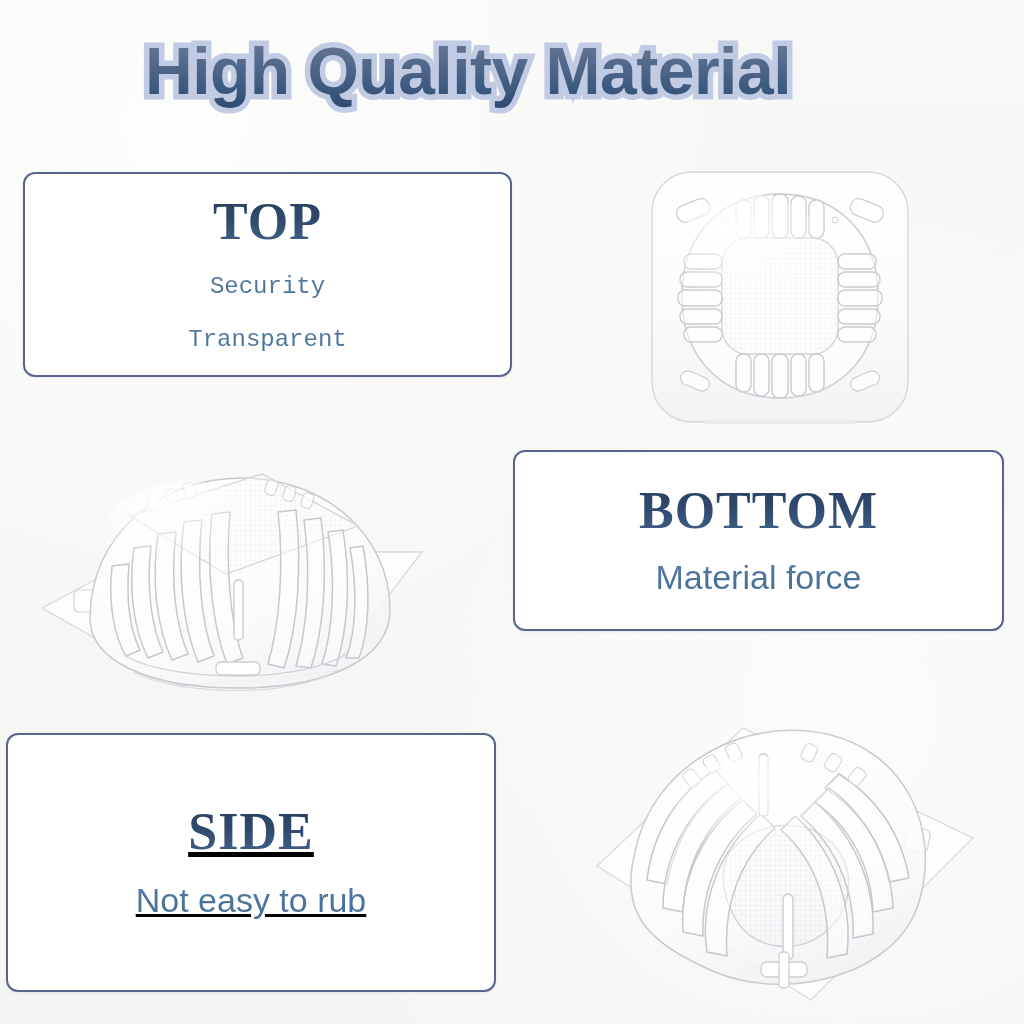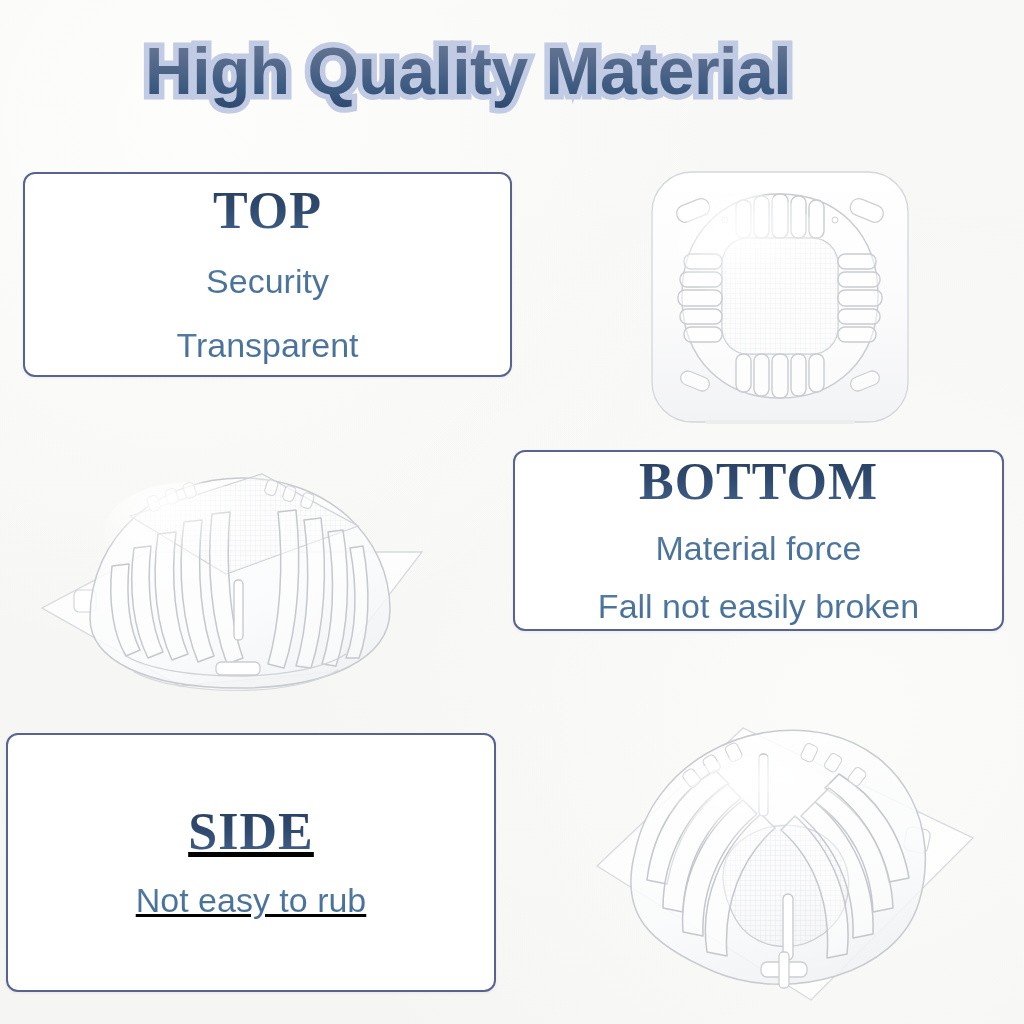--- a/index.html
+++ b/index.html
@@ -68,21 +68,21 @@
     font-family:"Liberation Sans",sans-serif;
     background:linear-gradient(180deg,#5a7ea3 0%,#4a739b 55%,#456f98 100%);
     -webkit-background-clip:text;background-clip:text;
     color:transparent;-webkit-text-fill-color:transparent;
     line-height:1.1;white-space:nowrap;
   }
 
   
   #card-top{left:23px;top:172px;width:489px;height:205px;}
   #card-top .card-heading{font-size:52px;margin-bottom:26px;}
-  #card-top .card-line{font-size:34px;}
+  #card-top .card-line{font-size:24px;font-family:Liberation Mono, monospace;}
   #card-top .card-line + .card-line{margin-top:26px;}
 
   
   #card-bottom{left:513px;top:450px;width:491px;height:181px;}
   #card-bottom .card-heading{font-size:52px;margin-bottom:22px;}
   #card-bottom .card-line{font-size:34px;}
   #card-bottom .card-line + .card-line{margin-top:20px;}
 
   
   #card-side{left:6px;top:733px;width:490px;height:259px;text-decoration:underline;}
@@ -111,21 +111,20 @@
 
 <div class="card" id="card-top">
   <div class="card-heading">TOP</div>
   <div class="card-line">Security</div>
   <div class="card-line">Transparent</div>
 </div>
 
 <div class="card" id="card-bottom">
   <div class="card-heading">BOTTOM</div>
   <div class="card-line">Material force</div>
-  <div class="card-line">Fall not easily broken</div>
 </div>
 
 <div class="card" id="card-side">
   <div class="card-heading">SIDE</div>
   <div class="card-line">Not easy to rub</div>
 </div>
 
 <div class="photo" id="photo-top-view">
   <svg viewBox="0 0 300 290" xmlns="http://www.w3.org/2000/svg">
     <defs>

